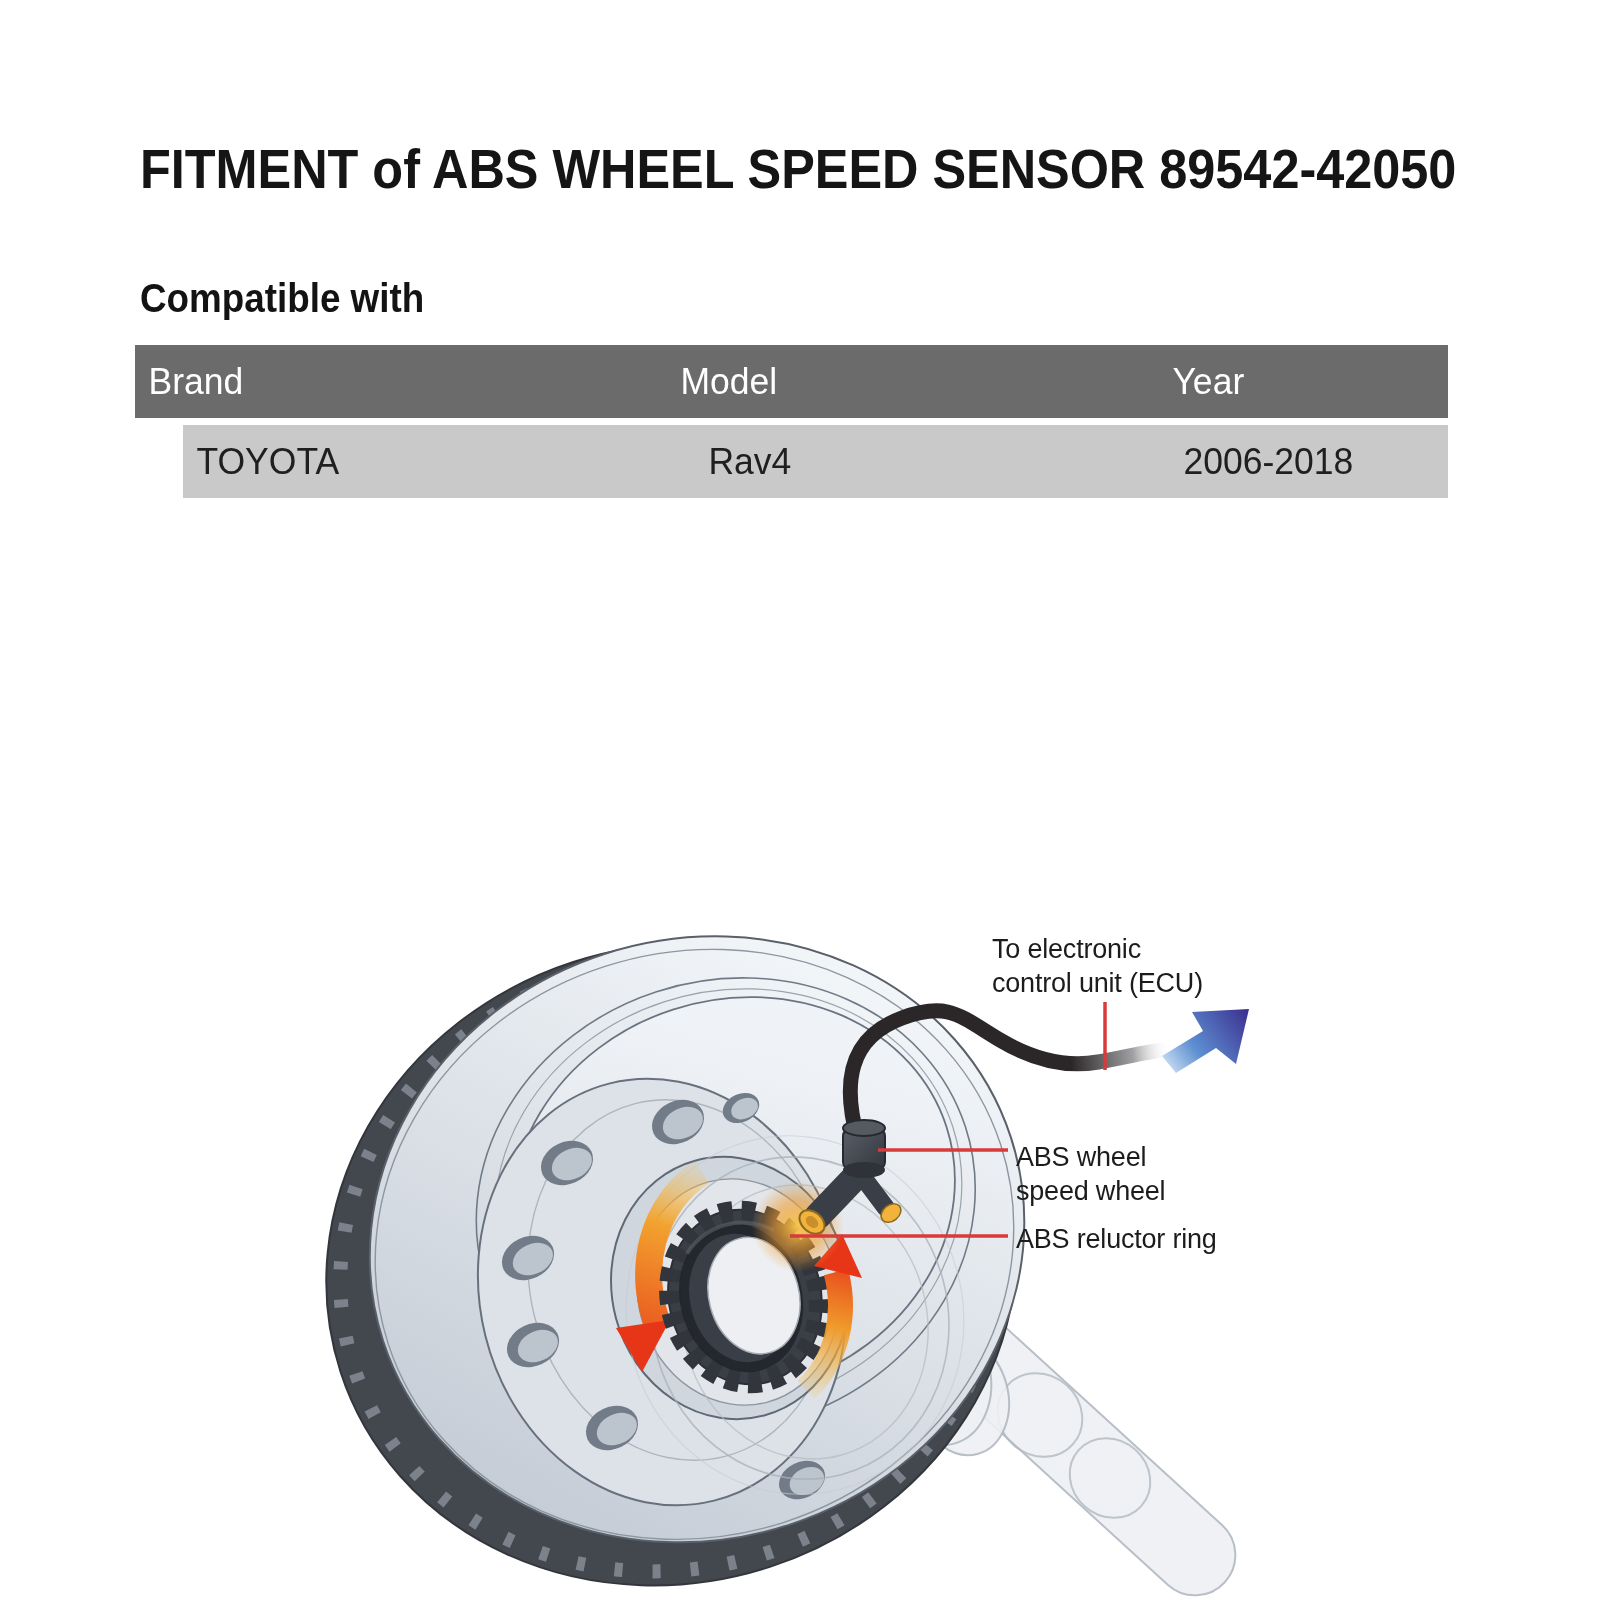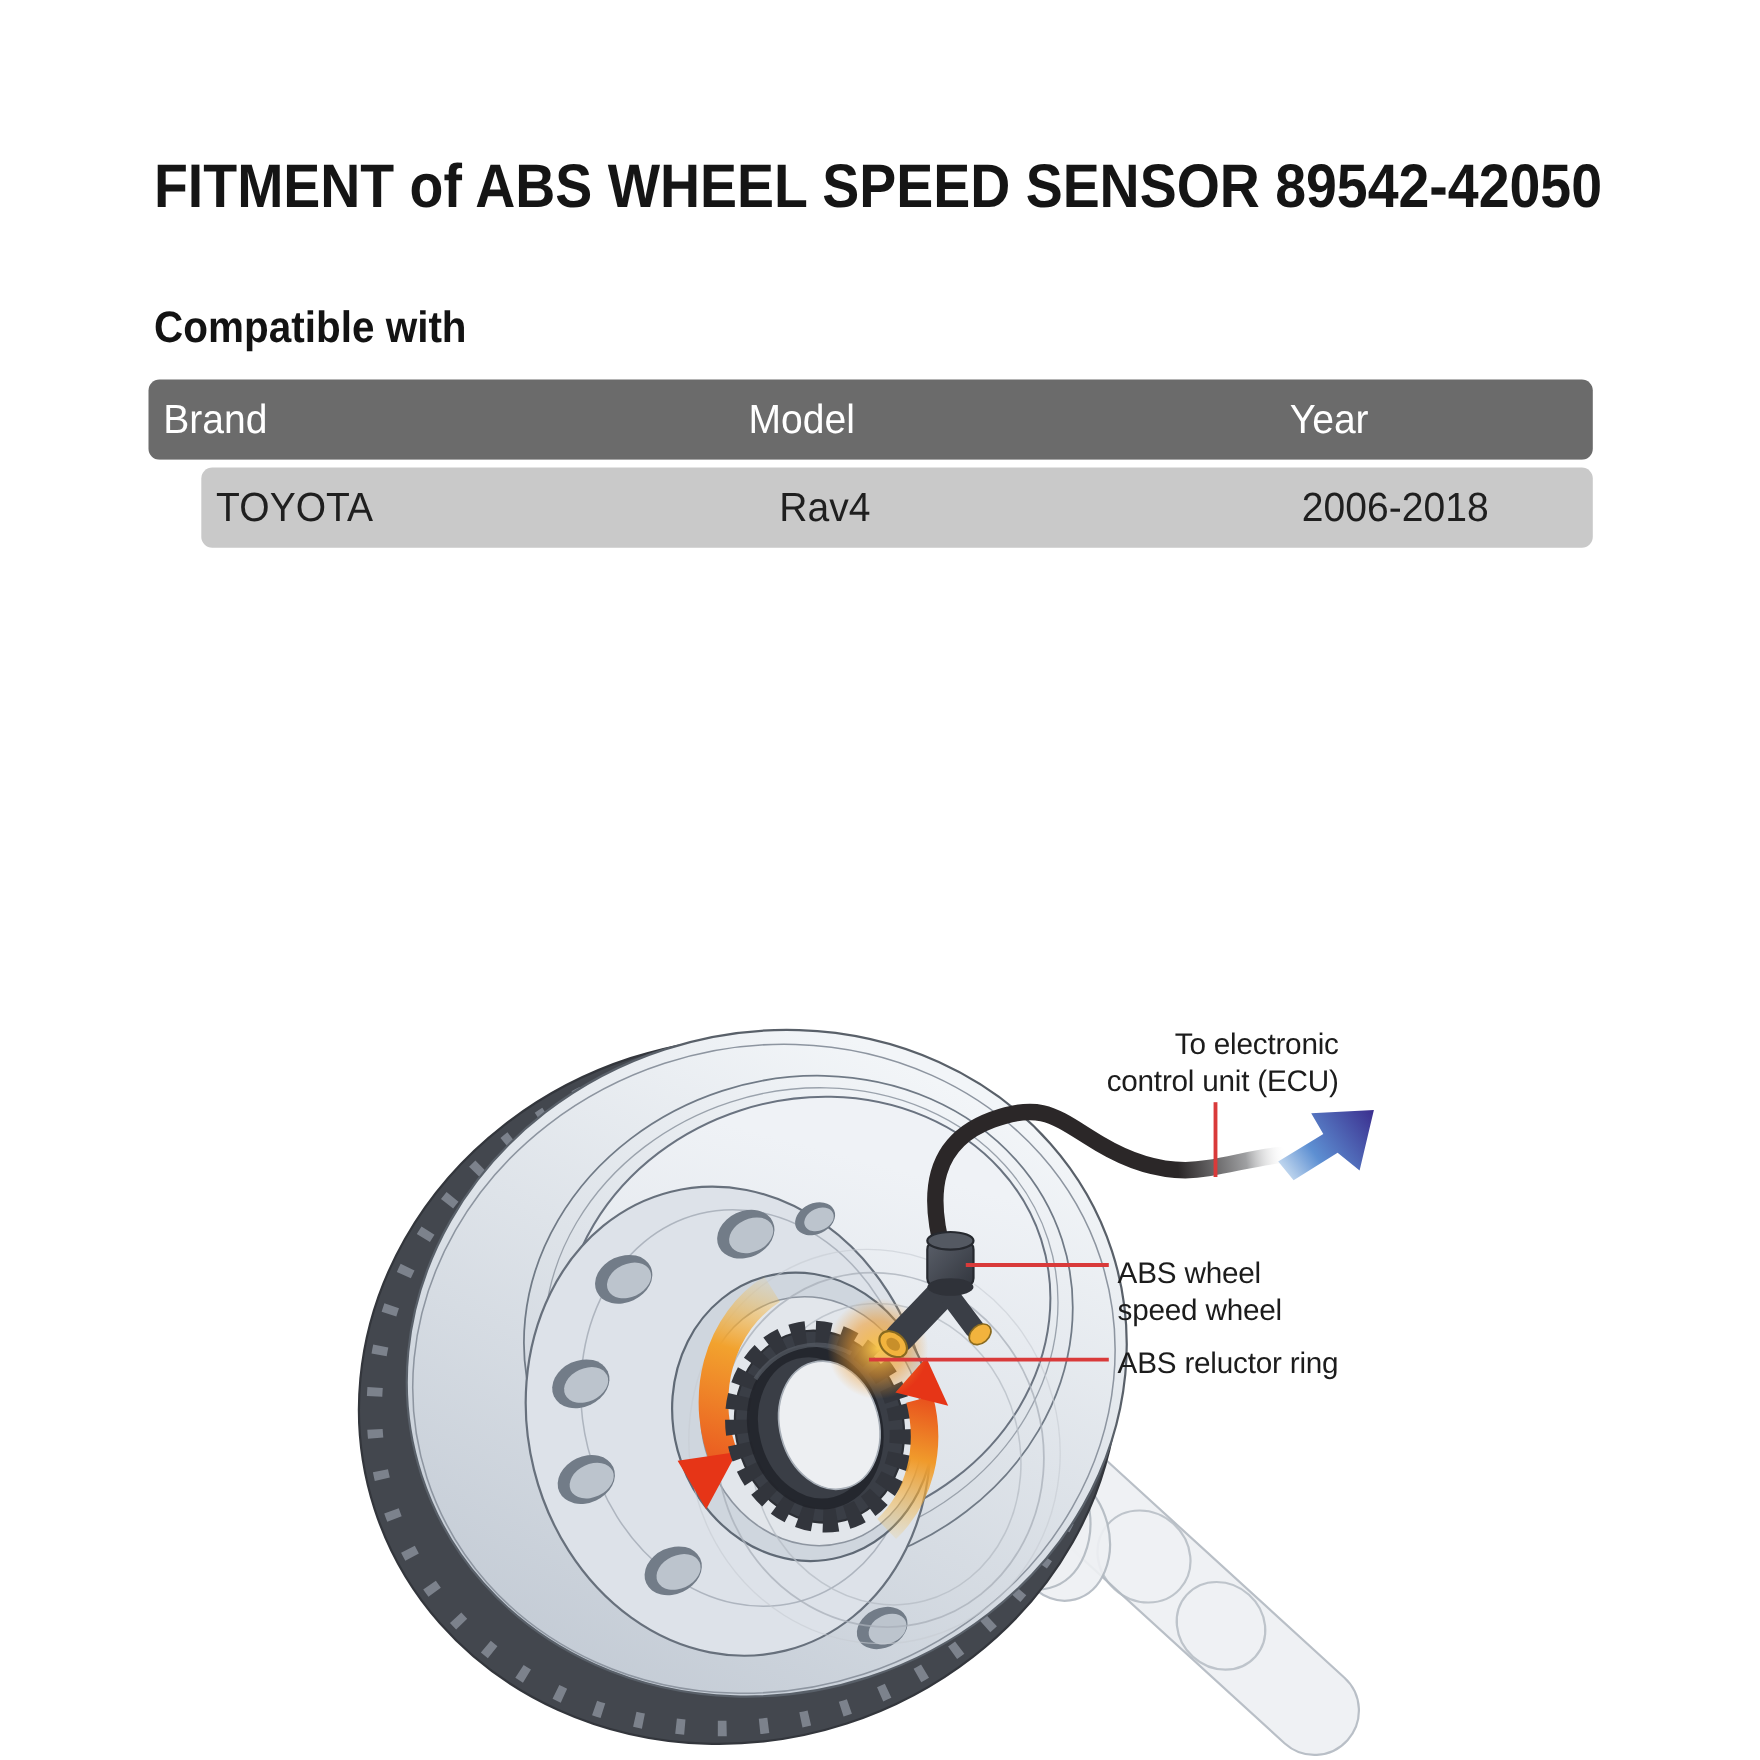--- a/index.html
+++ b/index.html
@@ -8,30 +8,30 @@
   .abs{position:absolute;}
 
   
   #title{left:140px;top:136px;font-size:56px;font-weight:bold;letter-spacing:0px;
          white-space:nowrap;transform:scaleX(0.90);transform-origin:left center;color:#151515;}
   #compat-heading{left:140px;top:276px;font-size:40px;font-weight:bold;
          transform:scaleX(0.92);transform-origin:left center;color:#131313;}
 
   
   #fit-table{left:135px;top:345px;width:1313px;}
-  .t-row{display:grid;grid-template-columns:40.5% 37.5% 22%;align-items:center;border-radius:10px;}
+  .t-row{display:grid;grid-template-columns:40.5% 37.5% 22%;align-items:center;}
   .t-head{height:73px;background:#6b6b6b;color:#ffffff;}
   .t-gap{height:7px;background:#ffffff;}
   .t-data{height:73px;background:#c9c9c9;color:#1f1f1f;margin-left:48px;}
   .t-cell{font-size:37px;padding-left:14px;transform:scaleX(0.96);transform-origin:left center;
           white-space:nowrap;}
 
   
   .dlabel{font-size:27px;line-height:34px;color:#1c1c1c;letter-spacing:-0.2px;}
-  #ecu-label{left:902px;top:932px;width:315px;text-align:right;}
+  #ecu-label{left:992px;top:932px;width:315px;text-align:left;}
   #sensor-label{left:1016px;top:1112px;text-align:left;margin-top:28px;}
   #reluctor-label{left:1016px;top:1222px;text-align:center;}
 
   #diagram-svg{left:0;top:0;pointer-events:none;}
 </style>
 </head>
 <body>
 
 <div class="abs" id="title">FITMENT of ABS WHEEL SPEED SENSOR 89542-42050</div>
 <div class="abs" id="compat-heading">Compatible with</div>

